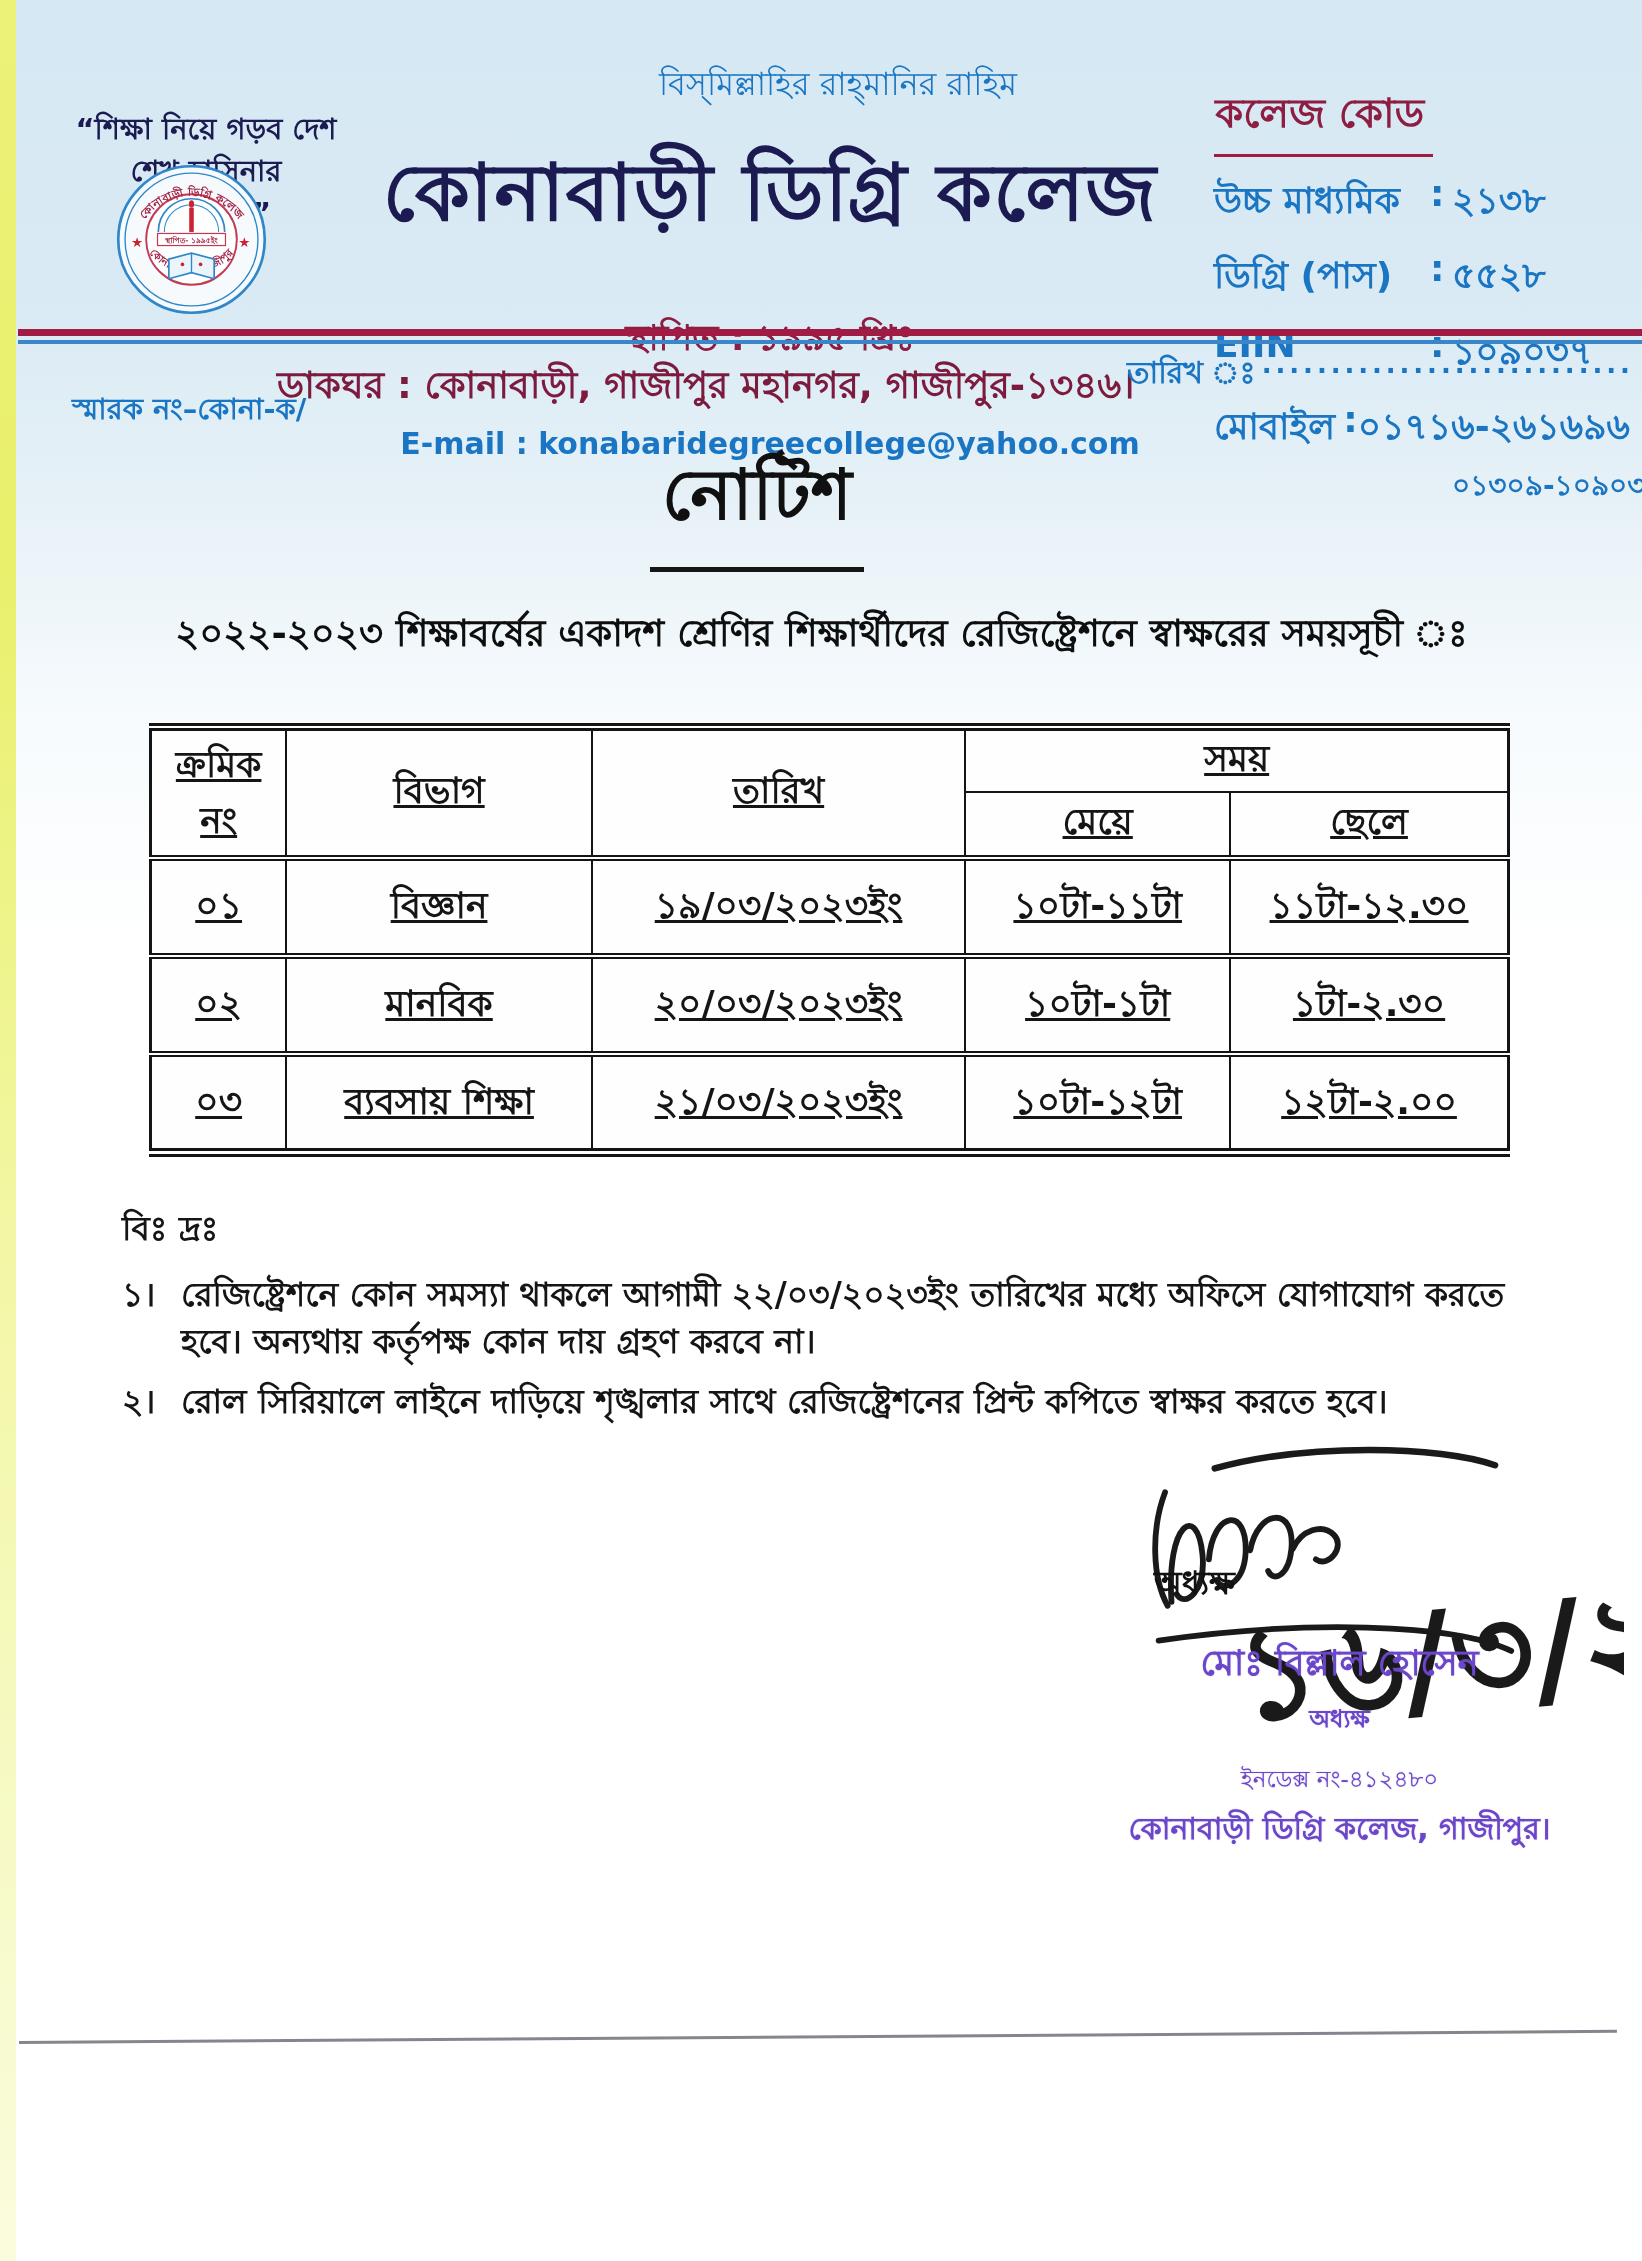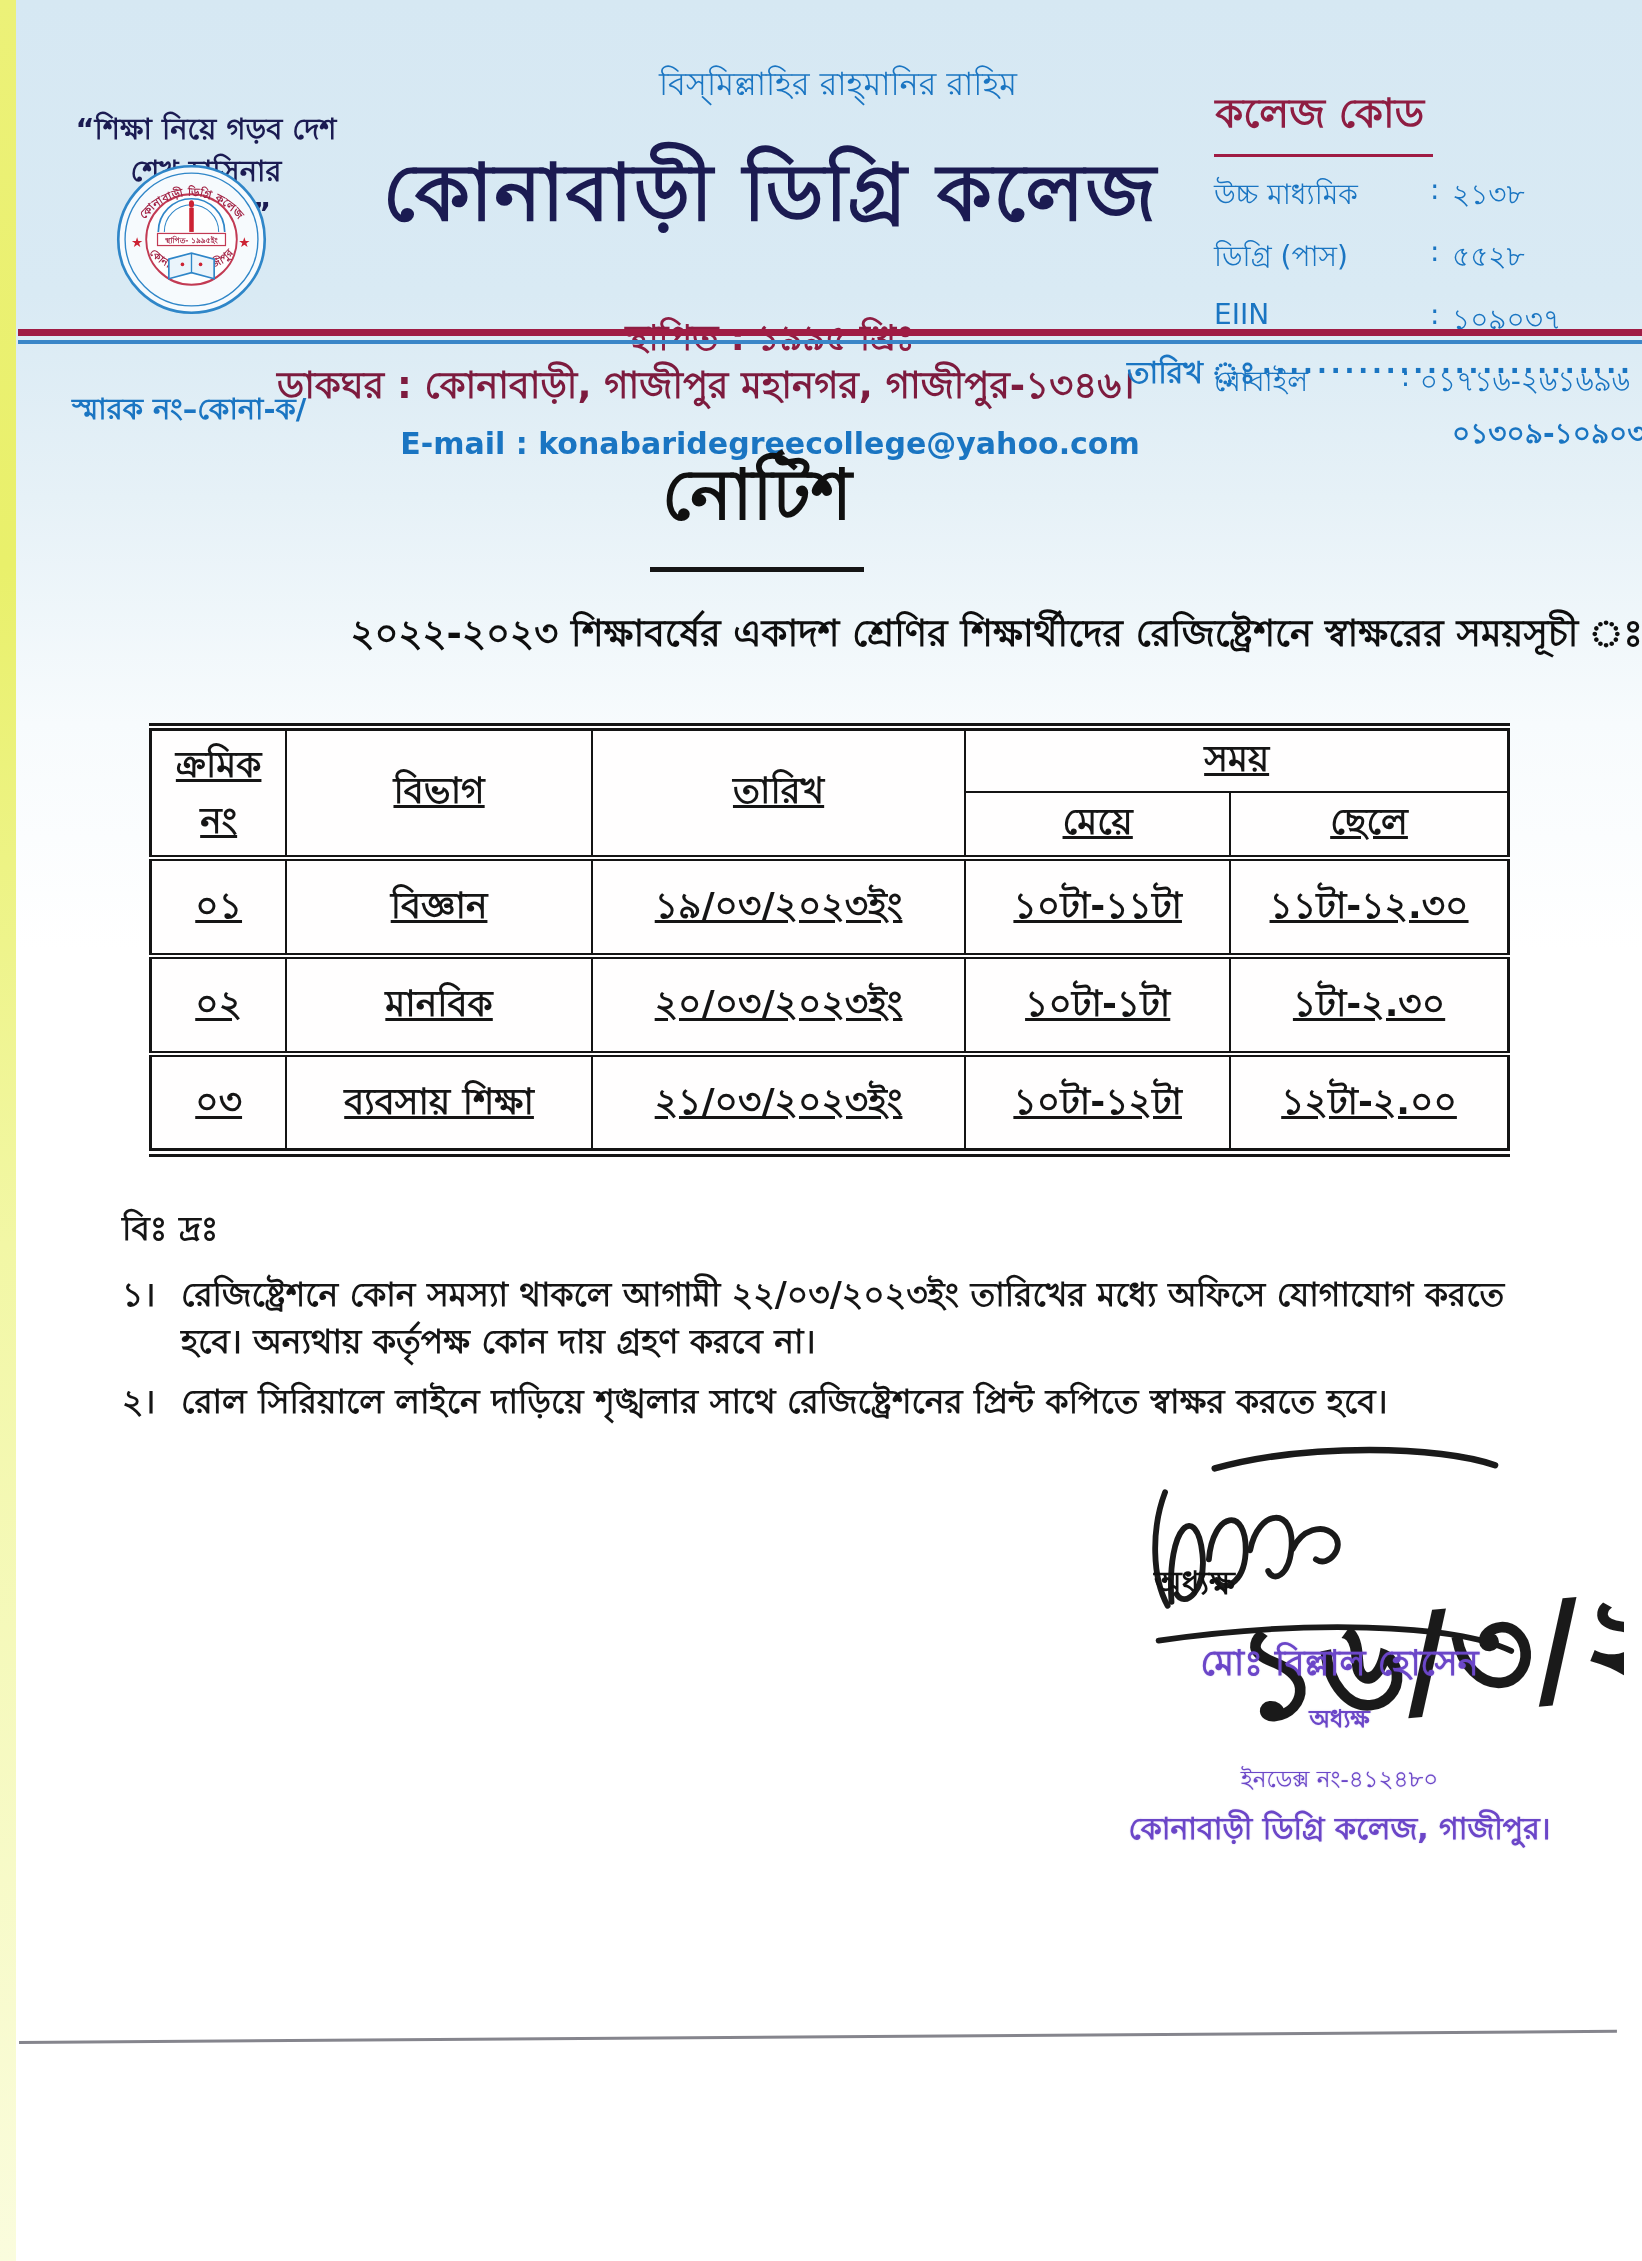--- a/index.html
+++ b/index.html
@@ -23,42 +23,42 @@
   .established { left:348px; top:311px; width:844px; text-align:center;
     font-size:35px; font-weight:700; color:#8e1d42; }
   .address { left:277px; top:356px; width:986px; 
     font-size:37px; font-weight:700; color:#7d1b3e; }
   .email { left:348px; top:426px; width:844px; text-align:center;
     font-size:30px; font-weight:600; color:#1a75c2; }
 
   .codes { left:1214px; top:82px; width:416px; }
   .codes-title { display:inline-block; font-size:40px; font-weight:800; color:#8e1d42;
     border-bottom:3.2px solid #a01c44; padding:0 9px 5.2px 1.3px; }
-  .code-row { display:flex; margin-top:15.5px; font-size:28px; font-weight:400; color:#1a75c2; }
+  .code-row { display:flex; margin-top:15.5px; font-size:36px; font-weight:700; color:#1a75c2; }
   .code-row .lbl { width:216px; }
   .code-row .col { width:22px; }
   .code-row .val { flex:1; }
   .code-val2 { margin-left:238px; margin-top:5.2px; font-size:28px; font-weight:700; color:#1a75c2; }
 
   .double-rule { left:18px; top:329px; right:0; }
   .double-rule .maroon { height:7px; background:#a01c44; }
   .double-rule .gap { height:3.9px; }
   .double-rule .blue { height:3.9px; background:#3a86c8; }
 
   .memo-serial { left:72px; top:362px; font-size:29px; font-weight:600; color:#1a75c2;margin-top:24px; }
   .memo-date { left:1127px; top:349px; display:flex; 
     font-size:30px; font-weight:600; color:#1a75c2; }
   .memo-date .dots { display:inline-block; width:367px; overflow:hidden; white-space:nowrap;
     font-size:26px; letter-spacing:3.9px; margin-left:6.4px; }
 
   .notice-wrap { left:0; top:441px; width:1514px; text-align:center; }
   .notice-title { display:inline-block; font-size:70px; font-weight:800; color:#101010;
     border-bottom:5.8px solid #151515; padding:0 11.6px 9px 11.6px; }
 
-  .subject { left:0; top:604px; width:1643px; text-align:right;
+  .subject { left:0; top:604px; width:1643px; text-align:center;
     font-size:37px; font-weight:800; color:#0e0e0e; }
 
   
   .table-wrap { left:149px; top:723px; }
   table.schedule { border-collapse:collapse; width:1361px; table-layout:fixed; background:#fffefe;
     border-left:3.9px solid #141414; border-right:3.9px solid #141414;
     border-top:8.4px double #141414; border-bottom:9px double #141414;text-decoration:underline; }
   .schedule th, .schedule td { border:2.6px solid #141414; text-align:center; }
   .schedule th { font-size:36px; font-weight:800; vertical-align:middle; }
   .schedule td { font-size:36px; font-weight:600; vertical-align:top; padding-top:17px; height:98px;border-radius:24px; }

